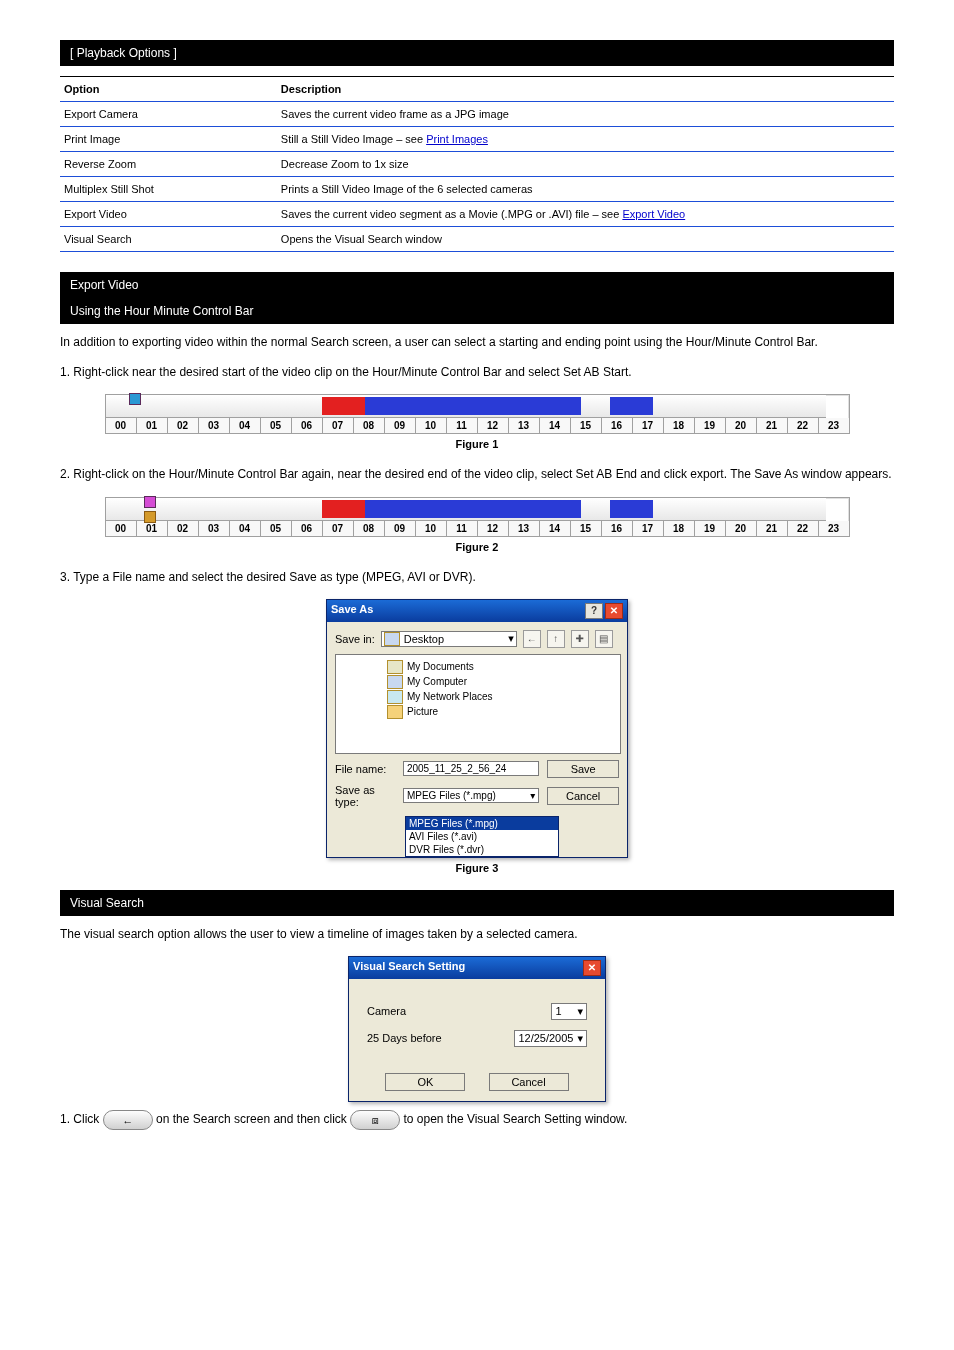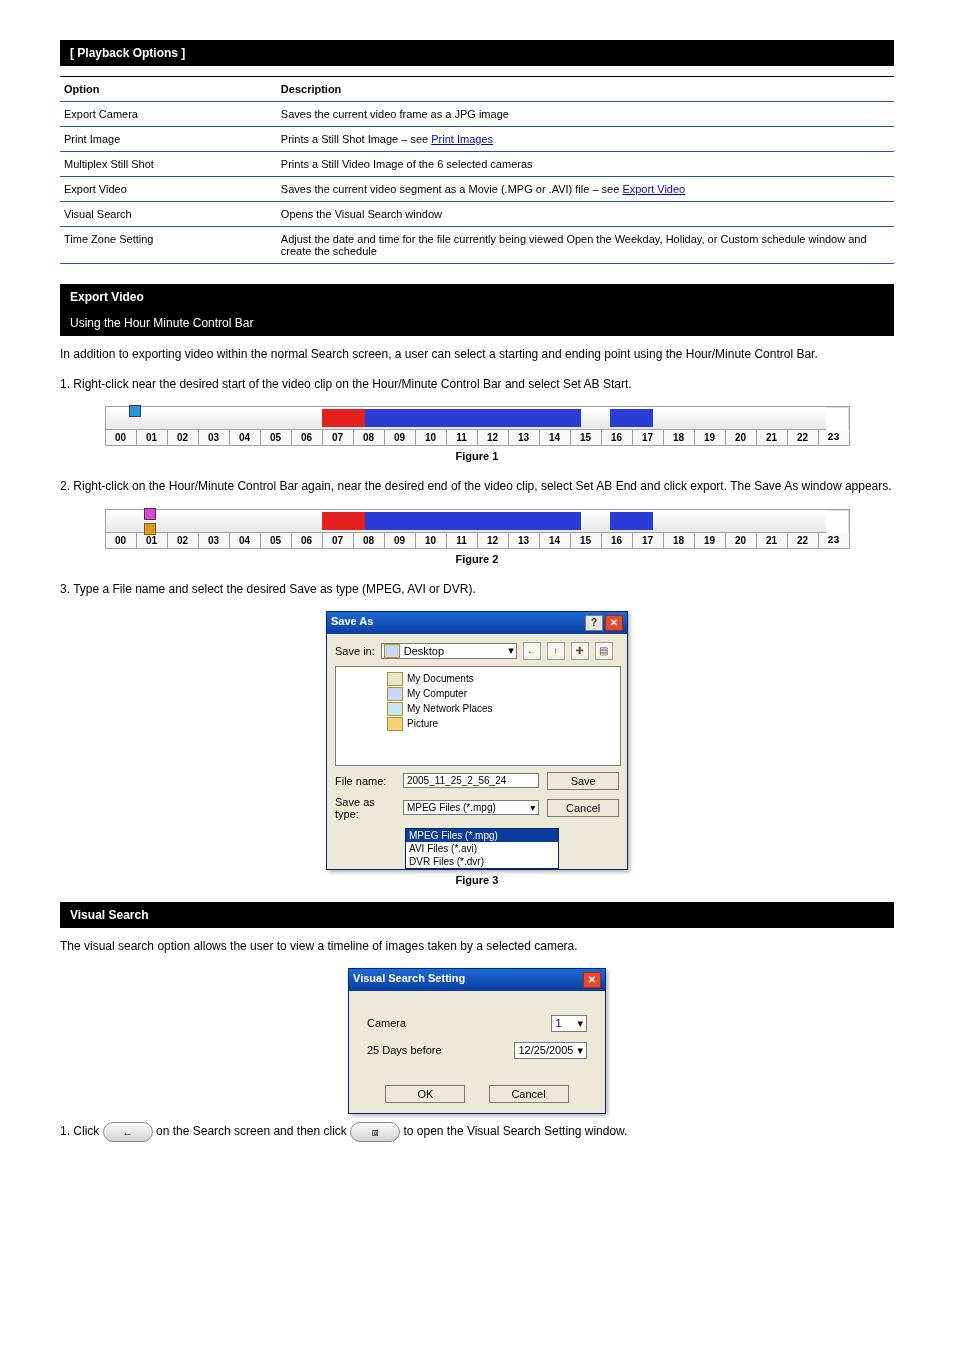--- a/index.html
+++ b/index.html
@@ -11,21 +11,21 @@
     background: #fff;
     width: 954px;
   }
   .page {
     padding: 30px 60px;
   }
   .black-bar {
     background: #000;
     color: #fff;
     padding: 6px 10px;
-    font-weight: bold;
+    font-weight: normal;
     font-size: 12px;
     display: flex;
     align-items: center;
     margin: 10px 0;
   }
   table.options {
     width: 100%;
     border-collapse: collapse;
     font-size: 11px;
   }
@@ -69,21 +69,21 @@
   }
   .marker.single .flagA { background:#2a98d4; }
   .timeline-hours {
     display: flex;
     font-size: 10px;
     font-weight: bold;
   }
   .timeline-hours .hr {
     width: 30px; text-align: center; border-right:1px solid #a0a0a0; padding:2px 0; background:#f8f8f8;
   }
-  .timeline-hours .hr:last-child { border-right: none; font-family: Liberation Mono, monospace; }
+  .timeline-hours .hr:last-child { border-right: none; }
 
   
   .win-dialog {
     display:inline-block;
     border:1px solid #0a246a;
     font-family: Tahoma, Arial, sans-serif;
     font-size: 11px;
     box-shadow: 2px 2px 4px rgba(0,0,0,0.3);
     background:#ece9d8;
     text-align:left;
@@ -155,42 +155,42 @@
       <th class="col1">Option</th>
       <th>Description</th>
     </tr>
     <tr>
       <td class="col1">Export Camera</td>
       <td>Saves the current video frame as a JPG image</td>
     </tr>
     <tr>
       <td class="col1">Print Image</td>
       <td>
-        <span>Prints a Still Shot Image – see </span>
+        <span>Still a Still Video Image – see </span>
         <a class="bluelink" href="#">Print Images</a>
       </td>
+    </tr>
+    <tr>
+      <td class="col1">Reverse Zoom</td>
+      <td>Decrease Zoom to 1x size</td>
     </tr>
     <tr>
       <td class="col1">Multiplex Still Shot</td>
       <td>Prints a Still Video Image of the 6 selected cameras</td>
     </tr>
     <tr>
       <td class="col1">Export Video</td>
       <td>
         <span>Saves the current video segment as a Movie (.MPG or .AVI) file – see </span>
         <a class="bluelink" href="#">Export Video</a>
       </td>
     </tr>
     <tr>
       <td class="col1">Visual Search</td>
       <td>Opens the Visual Search window</td>
-    </tr>
-    <tr>
-      <td class="col1">Time Zone Setting</td>
-      <td>Adjust the date and time for the file currently being viewed Open the Weekday, Holiday, or Custom schedule window and create the schedule</td>
     </tr>
   </tbody>
     </table>
 
   <div class="black-bar" style="margin-top:20px">Export Video</div>
   <div class="black-bar" style="margin-top:-10px; font-weight:normal">Using the Hour Minute Control Bar</div>
 
   <div class="para">In addition to exporting video within the normal Search screen, a user can select a starting and ending point using the Hour/Minute Control Bar.</div>
   <div class="para">1. Right-click near the desired start of the video clip on the Hour/Minute Control Bar and select Set AB Start.</div>
 

